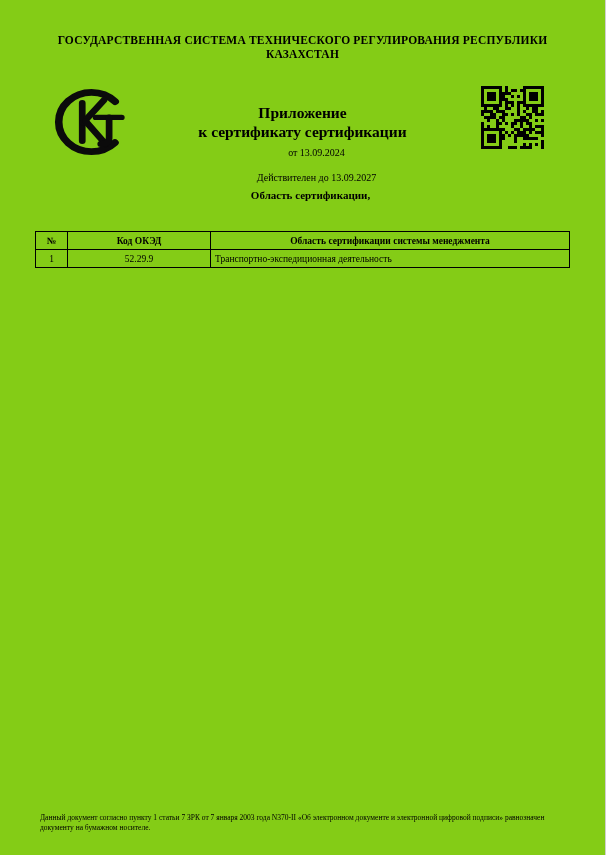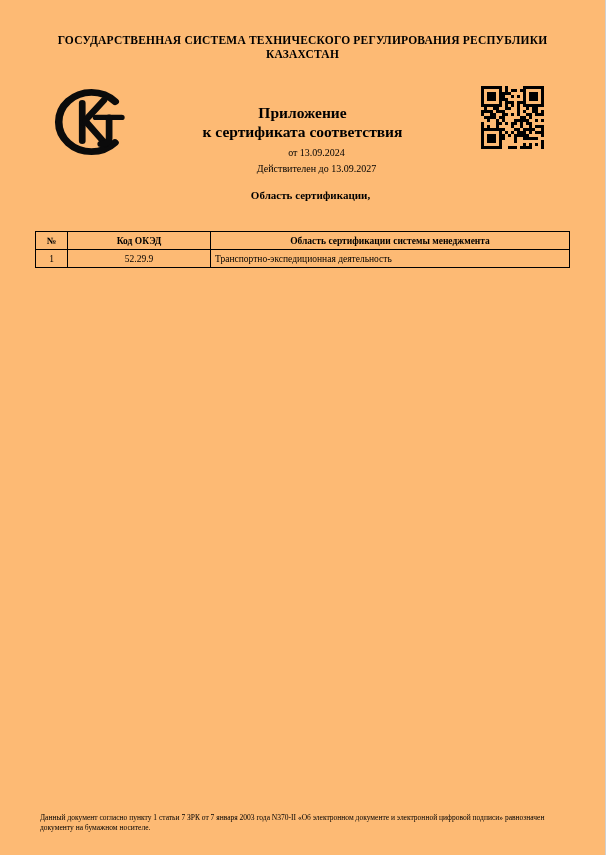--- a/index.html
+++ b/index.html
@@ -1,40 +1,40 @@
 <!DOCTYPE html>
 <html><head>
 <meta charset="utf-8">
 <style>
   html,body{margin:0;padding:0;background:#ffffff;}
   .page{
     position:relative;
     width:606px;height:855px;
-    background:#fdba74;
+    background:#84cc16;
     border-right:1px solid #cfcfcf;
     font-family:"Liberation Serif","DejaVu Serif",serif;
     color:#000;
     overflow:hidden;
     box-sizing:border-box;
   }
   .doc-header{
     position:absolute;top:33px;left:0;right:0;
     text-align:center;font-weight:bold;font-size:11.5px;line-height:14px;
     letter-spacing:.2px;
   }
   .logo{position:absolute;left:52px;top:84px;width:84px;height:76px;}
   .qr{position:absolute;left:481px;top:86px;width:63px;height:63px;}
   .title-line1{position:absolute;top:104px;left:0;right:0;text-align:center;
     font-weight:bold;font-size:15.5px;}
   .title-line2{position:absolute;top:123px;left:0;right:0;text-align:center;
     font-weight:bold;font-size:15.5px;}
   .meta{position:absolute;left:0;right:0;text-align:center;font-size:10px;margin-left:28px;}
   .meta-date{top:147px;}
   .meta-number{top:159.5px;}
-  .meta-valid{top:163px;}
+  .meta-valid{top:172px;}
   .scope{position:absolute;left:16px;right:0;text-align:center;
     font-weight:bold;font-size:11px;}
   .scope-line1{top:189px;}
   .scope-line2{top:202px;}
   table.cert{
     position:absolute;top:231px;left:35px;width:535px;
     border-collapse:collapse;table-layout:fixed;
   }
   table.cert th,table.cert td{
     border:1px solid #000;height:17px;padding:0 4px;
@@ -310,21 +310,21 @@
         <rect x="33" y="60" width="3" height="3"></rect>
         <rect x="39" y="60" width="3" height="3"></rect>
         <rect x="42" y="60" width="3" height="3"></rect>
         <rect x="45" y="60" width="3" height="3"></rect>
         <rect x="48" y="60" width="3" height="3"></rect>
         <rect x="60" y="60" width="3" height="3"></rect>
       </svg>
   </div>
 
   <div class="title-line1">Приложение</div>
-  <div class="title-line2">к сертификата соответствия</div>
+  <div class="title-line2">к сертификату сертификации</div>
 
   <div class="meta meta-date">от 13.09.2024</div>
   <div class="meta meta-valid">Действителен до 13.09.2027</div>
 
   <div class="scope scope-line1">Область сертификации,</div>
 
   <table class="cert">
     <colgroup>
       <col class="col-num">
         <col class="col-code">

